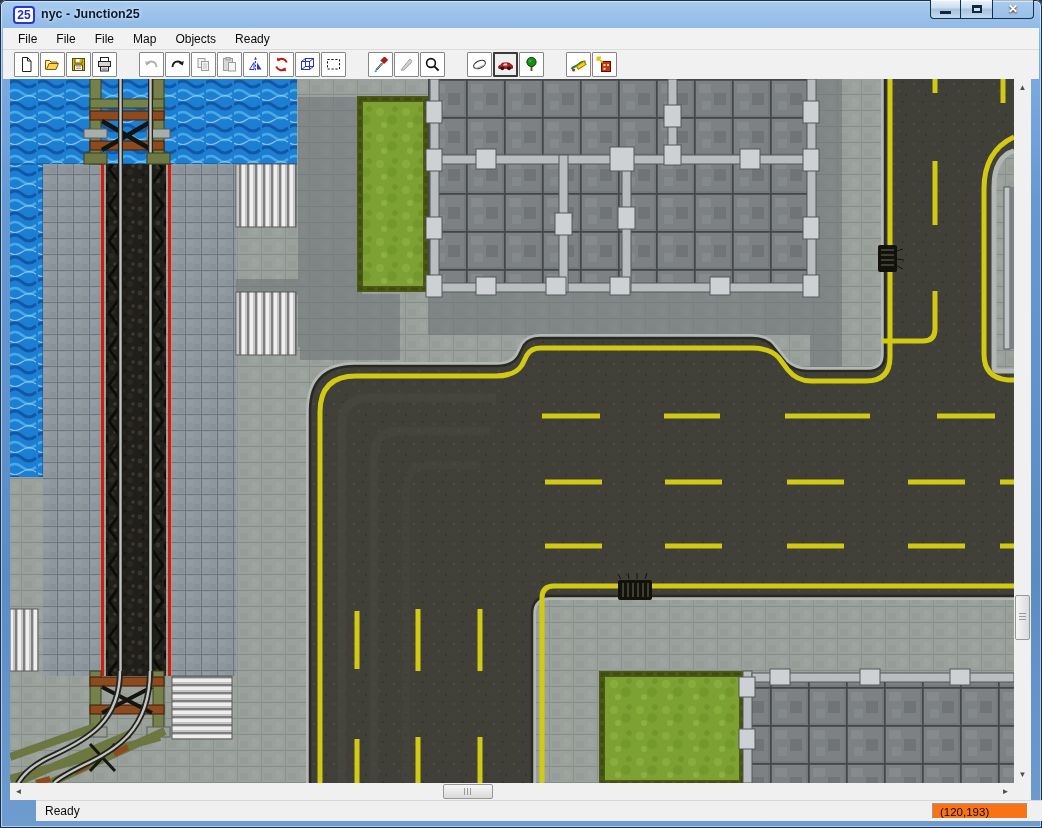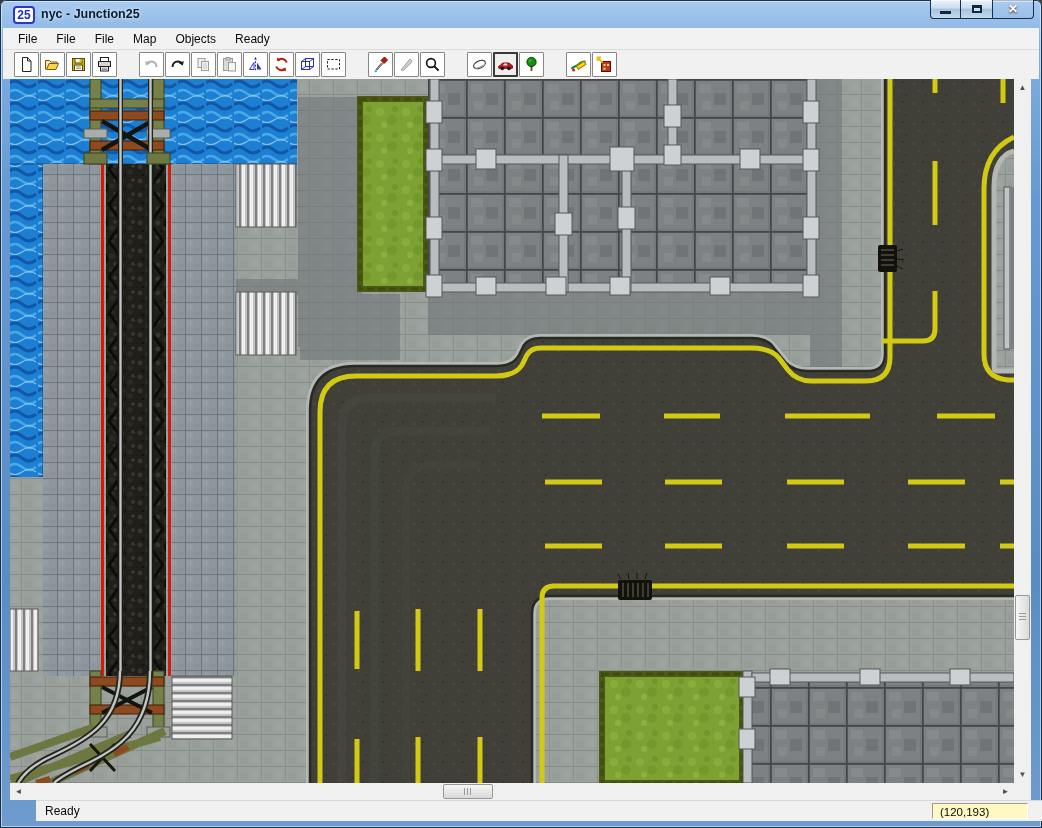--- a/index.html
+++ b/index.html
@@ -47,21 +47,21 @@
   .vthumb::after{content:"";position:absolute;left:3px;right:3px;top:17px;height:9px;
     background:repeating-linear-gradient(180deg,#9a9a9a 0 1px,transparent 1px 3px);}
   .hthumb{position:absolute;left:433px;top:1px;width:50px;height:15px;
     background:linear-gradient(180deg,#f6f6f6,#dadada);border:1px solid #989898;border-radius:2px;box-sizing:border-box;}
   .hthumb::after{content:"";position:absolute;top:3px;bottom:3px;left:20px;width:9px;
     background:repeating-linear-gradient(90deg,#9a9a9a 0 1px,transparent 1px 3px);}
   .statusbar{position:absolute;left:3px;top:800px;width:1036px;height:21px;background:#f0f0f0;
     border-top:1px solid #d8d8d8;font-size:12px;color:#0a0a0a;display:flex;align-items:center;
     padding:0 9px;box-sizing:border-box;margin-left:33px;}
   .coords{position:absolute;right:44px;top:2px;width:96px;height:16px;border:1px solid;
-    border-color:#9c9c9c #ffffff #ffffff #9c9c9c;background:#fef9c3;font-size:11.5px;
+    border-color:#9c9c9c #ffffff #ffffff #9c9c9c;background:#f97316;font-size:11.5px;
     line-height:16px;padding-left:7px;box-sizing:border-box;}
   .grip{position:absolute;right:2px;bottom:2px;width:13px;height:13px;
     background:repeating-linear-gradient(135deg,transparent 0 3px,#ababab 3px 4px,#f8f8f8 4px 5.5px);}
 </style>
 </head>
 <body>
 
 <div class="window">
 
   <div class="titlebar">

